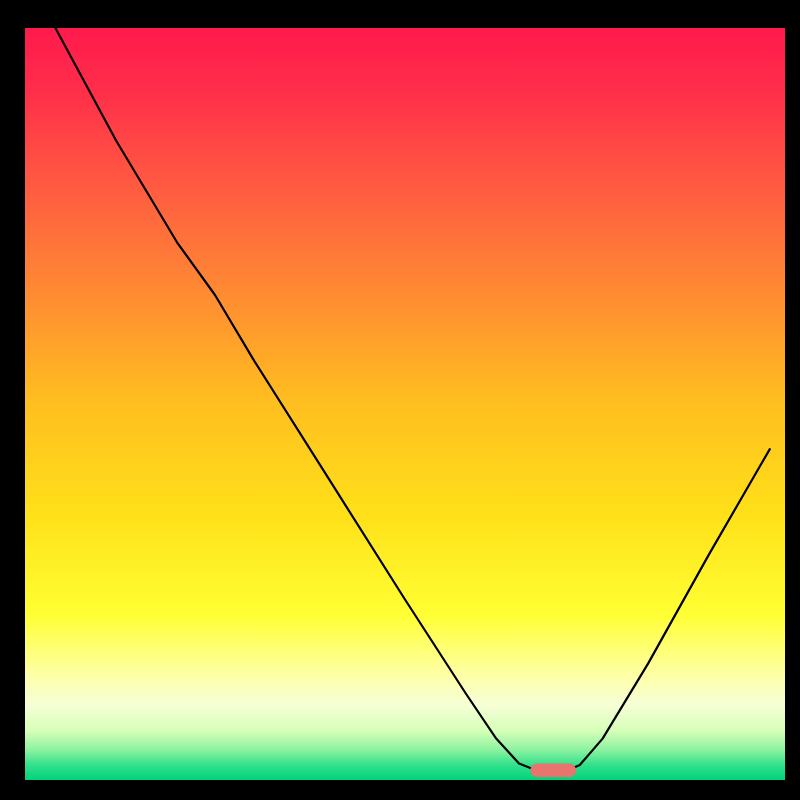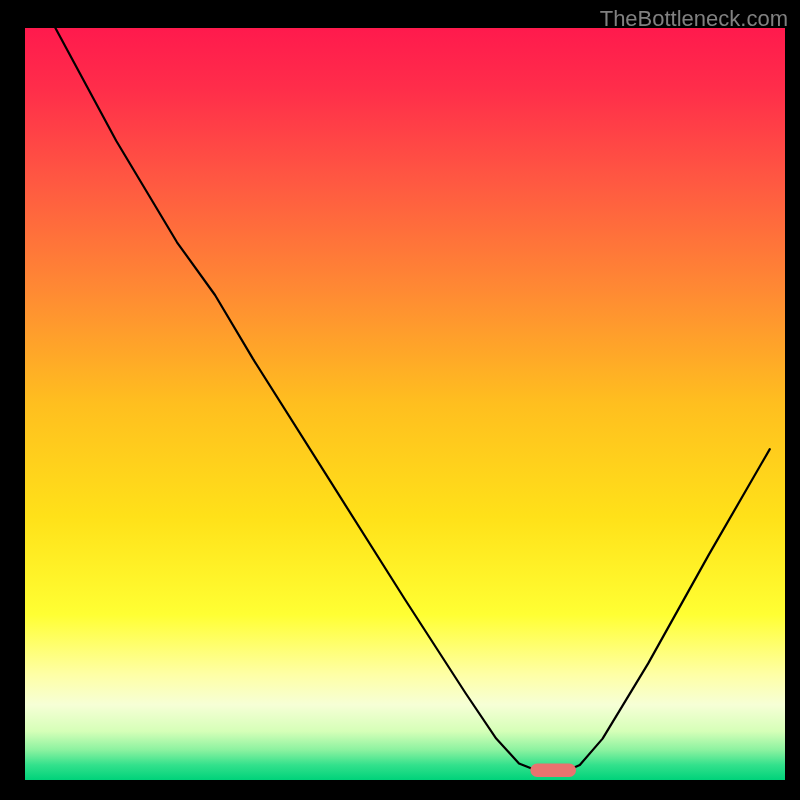--- a/index.html
+++ b/index.html
@@ -29,21 +29,20 @@
   svg.plot {
     position: absolute;
     top: 0;
     left: 0;
   }
 </style>
 </head>
 <body>
 
 <div class="container">
-  <div class="watermark">TheBottleneck.com</div>
 
   <svg class="plot" width="800" height="800" viewBox="0 0 800 800">
     <defs>
       <linearGradient id="bg-grad" x1="0" y1="0" x2="0" y2="1">
       <stop offset="0%" stop-color="#ff1a4d"></stop>
           <stop offset="8%" stop-color="#ff2d4a"></stop>
           <stop offset="20%" stop-color="#ff5742"></stop>
           <stop offset="35%" stop-color="#ff8a33"></stop>
           <stop offset="50%" stop-color="#ffbf1f"></stop>
           <stop offset="65%" stop-color="#ffe119"></stop>

